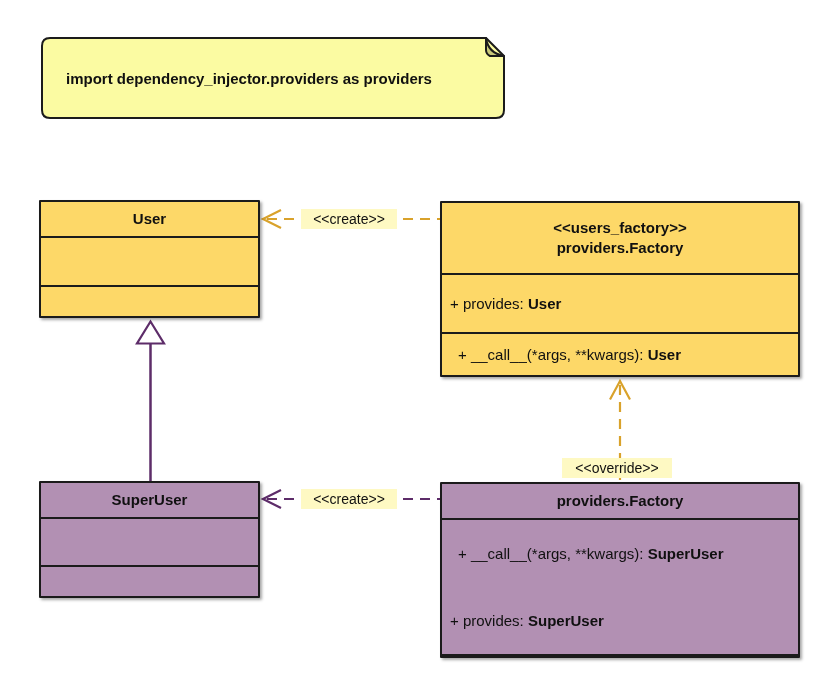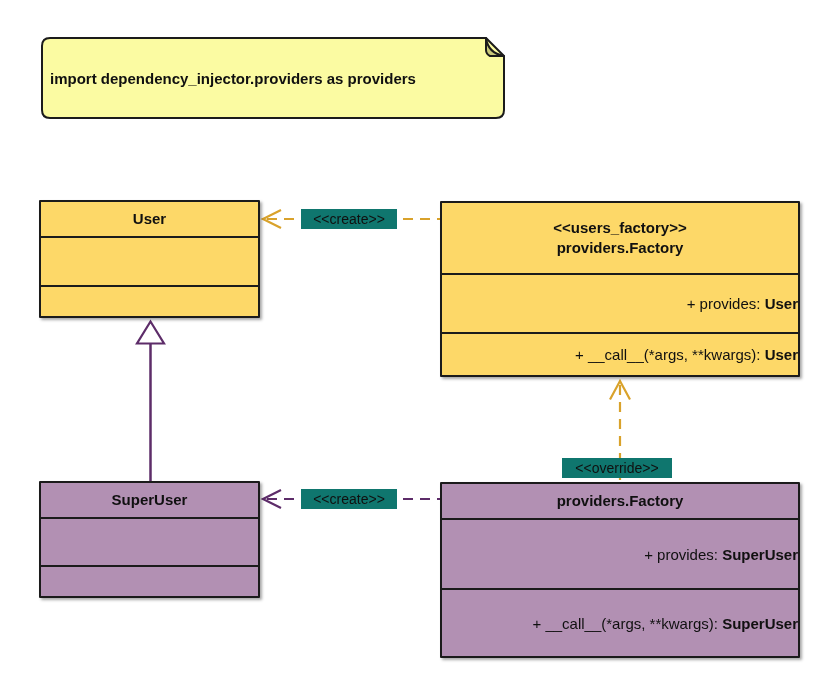--- a/index.html
+++ b/index.html
@@ -22,21 +22,21 @@
   }
   
   .note-text {
     position: absolute;
     left: 42px;
     top: 38px;
     width: 450px;
     height: 80px;
     display: flex;
     align-items: center;
-    padding-left: 8px;
+    padding-left: 24px;
     font-size: 15px;
     font-weight: bold;
     color: #101010;
     white-space: nowrap;
   }
   
   .class-box {
     position: absolute;
     box-sizing: border-box;
     border: 2px solid #1b1b1b;
@@ -59,35 +59,35 @@
     padding-left: 16px;
   }
   .title-compartment {
     align-items: center;
     text-align: center;
     font-weight: bold;
     font-size: 15px;
     line-height: 20px;
   }
   .member-compartment {
-    align-items: flex-end;
+    align-items: flex-start;
     padding-left: 8px;
     font-size: 15px;
     white-space: nowrap;
   }
   .member-type {
     font-weight: bold;
   }
   
   .edge-label {
     position: absolute;
     height: 20px;
     line-height: 20px;
     text-align: center;
-    background: #0f766e;
+    background: #fef9c3;
     font-size: 14px;
     color: #101010;
     white-space: nowrap;
   }
 </style>
 </head>
 <body>
 
 <div class="canvas">
 
@@ -139,25 +139,25 @@
       <div>SuperUser</div>
     </div>
     <div class="compartment" style="height:48px;"></div>
     <div class="compartment last"></div>
   </div>
 
   <div class="class-box" style="left: 440px; top: 482px; width: 360px; height: 176px; background-color: rgb(178, 144, 179);">
     <div class="compartment title-compartment" style="height:36px;">
       <div>providers.Factory</div>
     </div>
+    <div class="compartment member-compartment last">
+      <div><span>+ __call__(*args, **kwargs): </span><span class="member-type">SuperUser</span></div>
+    </div>
     <div class="compartment member-compartment" style="height:70px;">
       <div><span>+ provides: </span><span class="member-type">SuperUser</span></div>
-    </div>
-    <div class="compartment member-compartment last">
-      <div><span>+ __call__(*args, **kwargs): </span><span class="member-type">SuperUser</span></div>
     </div>
   </div>
 
   <div class="edge-label" style="left:301px; top:209px; width:96px;">&lt;&lt;create&gt;&gt;</div>
   <div class="edge-label" style="left:301px; top:489px; width:96px;">&lt;&lt;create&gt;&gt;</div>
   <div class="edge-label" style="left:562px; top:418px; width:110px;margin-top:40px;">&lt;&lt;override&gt;&gt;</div>
 
 </div>
 
 </body></html>

